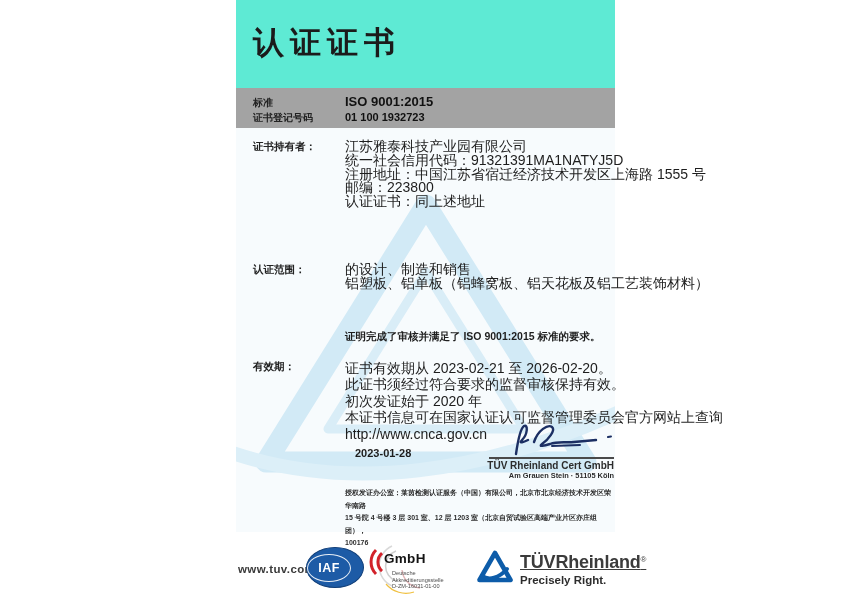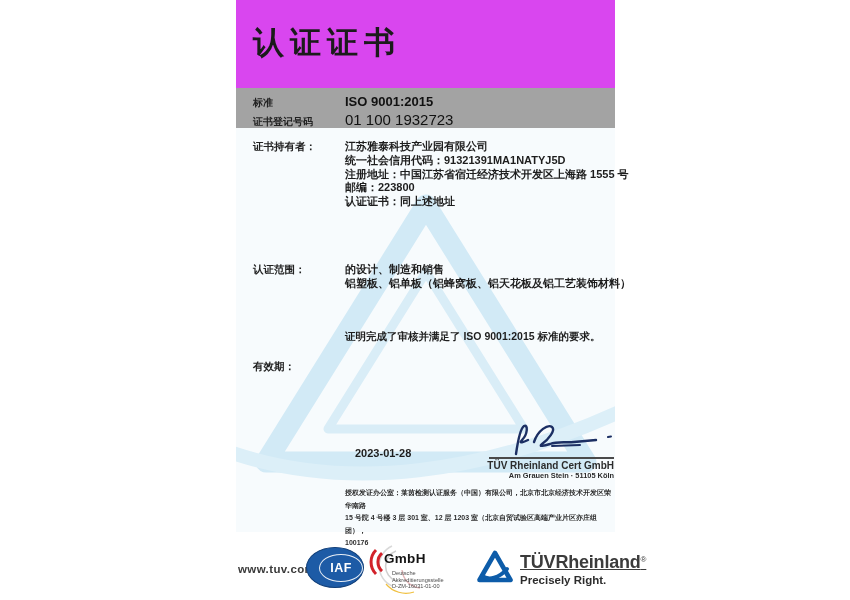--- a/index.html
+++ b/index.html
@@ -1,46 +1,46 @@
 <!DOCTYPE html>
 <html><head>
 <meta charset="utf-8">
 <style>
   html,body{margin:0;padding:0;}
   body{font-family:"Liberation Sans","DejaVu Sans",sans-serif;background:#fff;}
   .screen{position:relative;width:850px;height:600px;background:#ffffff;overflow:hidden;}
   .page{position:absolute;left:236px;top:0;width:379px;height:532px;background:#f7fbfd;}
-  .page-header{position:absolute;left:0;top:0;width:100%;height:88px;background:#d946ef;}
+  .page-header{position:absolute;left:0;top:0;width:100%;height:88px;background:#5eead4;}
   .page-title{position:absolute;left:17px;top:22px;font-size:31px;font-weight:700;color:#1b1b1b;letter-spacing:6px;white-space:nowrap;}
   .band{position:absolute;left:0;top:88px;width:100%;height:40px;background:#a3a3a3;}
   .band-row{position:absolute;left:17px;display:flex;align-items:baseline;width:350px;}
   .band-row.r1{top:6px;}
   .band-row.r2{top:23px;}
   .lbl{color:#222;font-weight:700;}
   .band .lbl{width:92px;flex:none;font-size:10px;}
   .band-val1{font-size:13px;font-weight:700;color:#111;}
-  .band-val2{font-size:15px;font-weight:400;color:#111;}
+  .band-val2{font-size:11px;font-weight:700;color:#111;}
   .watermark{position:absolute;left:0;top:0;width:379px;height:532px;pointer-events:none;}
   .content{position:absolute;left:0;top:0;width:100%;height:100%;}
   .row{position:absolute;left:17px;display:flex;}
   .row .lbl{width:92px;flex:none;font-size:10.5px;}
-  .val{font-size:11px;font-weight:700;color:#1d1d1d;line-height:13.8px;width:262px;}
+  .val{font-size:14px;font-weight:400;color:#1d1d1d;line-height:13.8px;width:262px;}
   .val div{white-space:nowrap;}
   .statement{position:absolute;left:109px;top:330px;font-size:10.5px;font-weight:700;color:#1d1d1d;white-space:nowrap;text-align:center;}
   .validity .val div{line-height:16.4px;}
   .issue-date{position:absolute;left:119px;top:447px;font-size:11px;font-weight:700;color:#1d1d1d;}
   .sig-art{position:absolute;left:272px;top:420px;}
   .sig-line{position:absolute;left:253px;top:457px;width:125px;height:1.5px;background:#4a4a4a;}
   .signer{position:absolute;left:180px;top:461px;width:198px;text-align:right;color:#2c2c2c;}
   .signer .s1{font-size:10px;font-weight:700;line-height:9.5px;}
   .signer .s2{font-size:7.4px;font-weight:600;line-height:9px;}
   .fineprint{position:absolute;left:109px;top:487px;width:268px;font-size:7px;font-weight:600;color:#2e2e2e;line-height:12.6px;}
   .footer{position:absolute;left:0;top:540px;width:850px;height:60px;}
   .website{position:absolute;left:238px;top:23px;font-size:11.5px;font-weight:600;color:#3a3a3a;letter-spacing:0.4px;}
-  .iaf{position:absolute;left:306px;top:7px;width:56px;height:39px;background:#1d5ba6;border-radius:50%;border:1px solid #123f78;display:flex;align-items:center;justify-content:flex-end;}
+  .iaf{position:absolute;left:306px;top:7px;width:56px;height:39px;background:#1d5ba6;border-radius:50%;border:1px solid #123f78;display:flex;align-items:center;justify-content:flex-start;}
   .iaf-inner{width:42px;height:26px;border:1.6px solid #e8eef6;border-radius:50%;display:flex;align-items:center;justify-content:center;}
   .iaf-txt{color:#ffffff;font-size:12.5px;font-weight:700;letter-spacing:0.5px;}
   .dakks{position:absolute;left:362px;top:4px;width:110px;height:52px;}
   .dakks-word{position:absolute;left:22px;top:7px;font-size:13.5px;font-weight:700;color:#141414;letter-spacing:0.3px;}
   .dakks-sub{position:absolute;left:30px;top:26px;font-size:5.6px;color:#4c4c4c;line-height:6.6px;}
   .tuv{position:absolute;left:477px;top:10px;display:flex;align-items:flex-start;}
   .tuv-text{margin-left:7px;}
   .tuv-brand{font-size:18px;font-weight:700;color:#3b3b3b;letter-spacing:-0.2px;line-height:19px;text-decoration:underline;}
   .tuv-reg{font-size:8px;vertical-align:6px;font-weight:400;}
   .tuv-tag{font-size:11.5px;font-weight:700;color:#2d2d2d;margin-top:2px;}
@@ -89,20 +89,27 @@
         <div class="val">
           <div>的设计、制造和销售</div>
           <div>铝塑板、铝单板（铝蜂窝板、铝天花板及铝工艺装饰材料）</div>
         </div>
       </div>
 
       <div class="statement">证明完成了审核并满足了 ISO 9001:2015 标准的要求。</div>
 
       <div class="row validity" style="top:360px;">
         <span class="lbl">有效期：</span>
+        <div class="val">
+          <div>证书有效期从 2023-02-21 至 2026-02-20。</div>
+          <div>此证书须经过符合要求的监督审核保持有效。</div>
+          <div>初次发证始于 2020 年</div>
+          <div>本证书信息可在国家认证认可监督管理委员会官方网站上查询</div>
+          <div>http://www.cnca.gov.cn</div>
+        </div>
       </div>
 
       <div class="issue-date">2023-01-28</div>
 
       <svg class="sig-art" width="112" height="40" viewBox="0 0 112 40" xmlns="http://www.w3.org/2000/svg">
         <path d="M8,34 C10,20 13,8 16,6 C20,4 20,14 14,20 C10,24 16,22 20,20 M26,22 C30,10 40,4 44,7 C48,10 40,20 34,24 C30,27 36,26 42,24 C50,21 58,23 66,22 L88,20" fill="none" stroke="#1c2f63" stroke-width="2.4" stroke-linecap="round"></path>
         <path d="M44,26 L72,25 M100,17 l3,-0.5" fill="none" stroke="#1c2f63" stroke-width="2" stroke-linecap="round"></path>
       </svg>
       <div class="sig-line"></div>
       <div class="signer">

